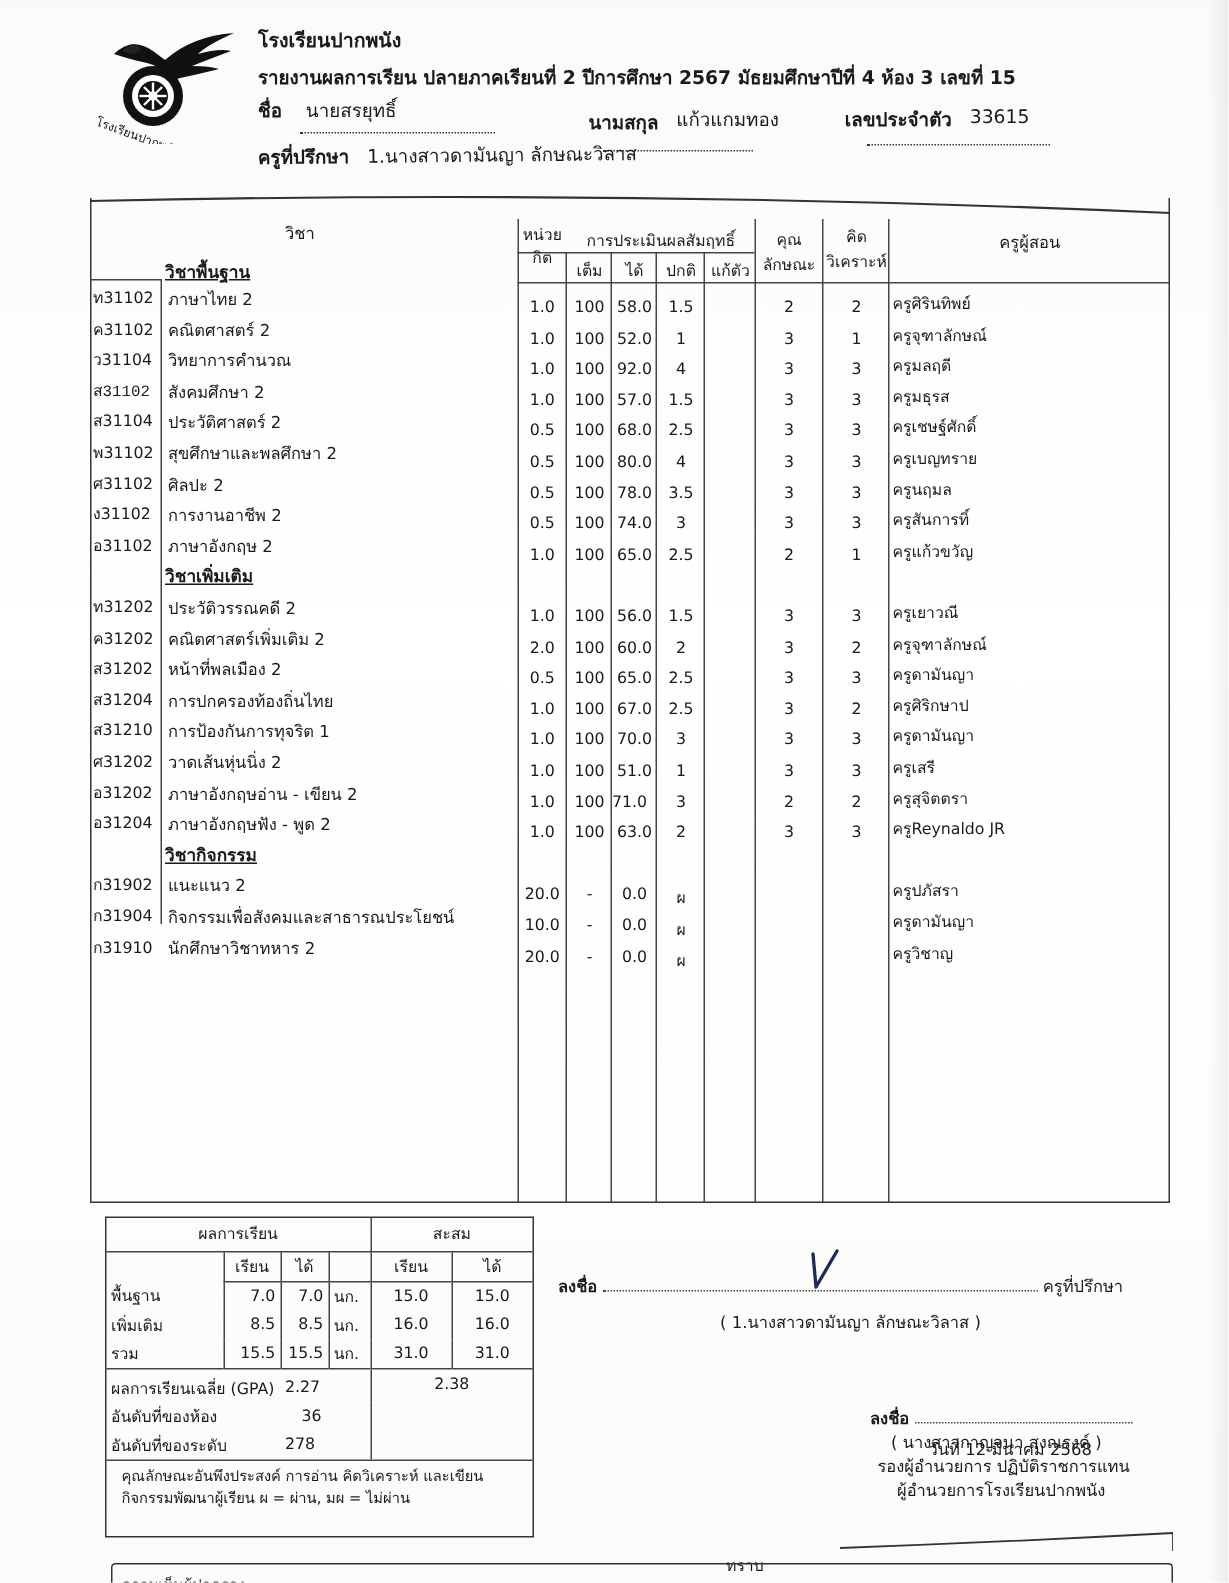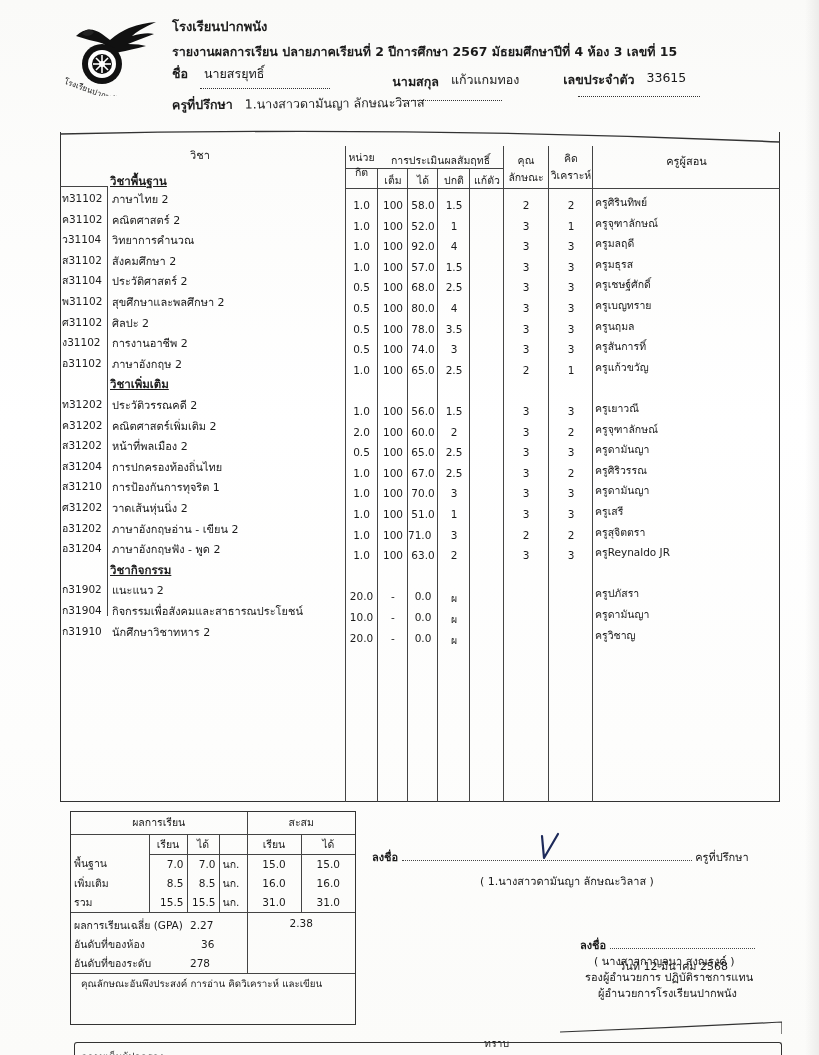--- a/index.html
+++ b/index.html
@@ -154,21 +154,21 @@
       <div style="position: absolute; left: 346px; top: 240.2px; width: 31px; text-align: center; font-size: 10.5px; white-space: nowrap;">1.0</div>
       <div style="position: absolute; left: 378px; top: 240.2px; width: 30px; text-align: center; font-size: 10.5px; white-space: nowrap;">100</div>
       <div style="position: absolute; left: 408px; top: 240.2px; width: 30px; text-align: center; font-size: 10.5px; white-space: nowrap;">92.0</div>
       <div style="position: absolute; left: 438px; top: 240.2px; width: 32px; text-align: center; font-size: 10.5px; white-space: nowrap;">4</div>
       <div style="position: absolute; left: 470px; top: 240.2px; width: 34px; text-align: center; font-size: 10.5px; white-space: nowrap;"></div>
       <div style="position: absolute; left: 504px; top: 240.2px; width: 44px; text-align: center; font-size: 10.5px; white-space: nowrap;">3</div>
       <div style="position: absolute; left: 549px; top: 240.2px; width: 44px; text-align: center; font-size: 10.5px; white-space: nowrap;">3</div>
       <div style="position: absolute; left: 595px; top: 235.2px; text-align: left; font-size: 10.5px; white-space: nowrap;">ครูมลฤดี</div>
     </div>
     <div style="position: absolute; left: 0px; top: 0px;">
-      <div style="position: absolute; left: 62px; top: 251.8px; text-align: left; font-size: 10.5px; white-space: nowrap;">ส31102</div>
+      <div style="position: absolute; left: 62px; top: 251.8px; text-align: left; font-size: 10.5px; white-space: nowrap; font-family: Liberation Mono, monospace;">ส31102</div>
       <div style="position: absolute; left: 112px; top: 251.8px; text-align: left; font-size: 11px; white-space: nowrap;">สังคมศึกษา 2</div>
       <div style="position: absolute; left: 346px; top: 260.8px; width: 31px; text-align: center; font-size: 10.5px; white-space: nowrap;">1.0</div>
       <div style="position: absolute; left: 378px; top: 260.8px; width: 30px; text-align: center; font-size: 10.5px; white-space: nowrap;">100</div>
       <div style="position: absolute; left: 408px; top: 260.8px; width: 30px; text-align: center; font-size: 10.5px; white-space: nowrap;">57.0</div>
       <div style="position: absolute; left: 438px; top: 260.8px; width: 32px; text-align: center; font-size: 10.5px; white-space: nowrap;">1.5</div>
       <div style="position: absolute; left: 470px; top: 260.8px; width: 34px; text-align: center; font-size: 10.5px; white-space: nowrap;"></div>
       <div style="position: absolute; left: 504px; top: 260.8px; width: 44px; text-align: center; font-size: 10.5px; white-space: nowrap;">3</div>
       <div style="position: absolute; left: 549px; top: 260.8px; width: 44px; text-align: center; font-size: 10.5px; white-space: nowrap;">3</div>
       <div style="position: absolute; left: 595px; top: 255.8px; text-align: left; font-size: 10.5px; white-space: nowrap;">ครูมธุรส</div>
     </div>
@@ -272,21 +272,21 @@
     <div style="position: absolute; left: 0px; top: 0px;">
       <div style="position: absolute; left: 62px; top: 457.8px; text-align: left; font-size: 10.5px; white-space: nowrap;">ส31204</div>
       <div style="position: absolute; left: 112px; top: 457.8px; text-align: left; font-size: 11px; white-space: nowrap;">การปกครองท้องถิ่นไทย</div>
       <div style="position: absolute; left: 346px; top: 466.8px; width: 31px; text-align: center; font-size: 10.5px; white-space: nowrap;">1.0</div>
       <div style="position: absolute; left: 378px; top: 466.8px; width: 30px; text-align: center; font-size: 10.5px; white-space: nowrap;">100</div>
       <div style="position: absolute; left: 408px; top: 466.8px; width: 30px; text-align: center; font-size: 10.5px; white-space: nowrap;">67.0</div>
       <div style="position: absolute; left: 438px; top: 466.8px; width: 32px; text-align: center; font-size: 10.5px; white-space: nowrap;">2.5</div>
       <div style="position: absolute; left: 470px; top: 466.8px; width: 34px; text-align: center; font-size: 10.5px; white-space: nowrap;"></div>
       <div style="position: absolute; left: 504px; top: 466.8px; width: 44px; text-align: center; font-size: 10.5px; white-space: nowrap;">3</div>
       <div style="position: absolute; left: 549px; top: 466.8px; width: 44px; text-align: center; font-size: 10.5px; white-space: nowrap;">2</div>
-      <div style="position: absolute; left: 595px; top: 461.8px; text-align: left; font-size: 10.5px; white-space: nowrap;">ครูศิริวรรณ</div>
+      <div style="position: absolute; left: 595px; top: 461.8px; text-align: left; font-size: 10.5px; white-space: nowrap;">ครูศิริกษาป</div>
     </div>
     <div style="position: absolute; left: 0px; top: 0px;">
       <div style="position: absolute; left: 62px; top: 478.4px; text-align: left; font-size: 10.5px; white-space: nowrap;">ส31210</div>
       <div style="position: absolute; left: 112px; top: 478.4px; text-align: left; font-size: 11px; white-space: nowrap;">การป้องกันการทุจริต 1</div>
       <div style="position: absolute; left: 346px; top: 487.4px; width: 31px; text-align: center; font-size: 10.5px; white-space: nowrap;">1.0</div>
       <div style="position: absolute; left: 378px; top: 487.4px; width: 30px; text-align: center; font-size: 10.5px; white-space: nowrap;">100</div>
       <div style="position: absolute; left: 408px; top: 487.4px; width: 30px; text-align: center; font-size: 10.5px; white-space: nowrap;">70.0</div>
       <div style="position: absolute; left: 438px; top: 487.4px; width: 32px; text-align: center; font-size: 10.5px; white-space: nowrap;">3</div>
       <div style="position: absolute; left: 470px; top: 487.4px; width: 34px; text-align: center; font-size: 10.5px; white-space: nowrap;"></div>
       <div style="position: absolute; left: 504px; top: 487.4px; width: 44px; text-align: center; font-size: 10.5px; white-space: nowrap;">3</div>
@@ -417,20 +417,21 @@
       <td colspan="2" style="padding-left:14px;">36</td>
     </tr>
     <tr>
       <td colspan="2">อันดับที่ของระดับ</td>
       <td colspan="2">278</td>
     </tr>
   </tbody>
     </table>
   <div class="crit">
     <div style="padding-left:4px;">คุณลักษณะอันพึงประสงค์ การอ่าน คิดวิเคราะห์ และเขียน</div>
+    <div style="padding-left:4px;">กิจกรรมพัฒนาผู้เรียน ผ = ผ่าน, มผ = ไม่ผ่าน</div>
   </div>
 </div>
 
 <div class="sig" style="left:372px;top:848px;">
   <span class="bold">ลงชื่อ</span>
   <span class="sigline" style="width:290px;"></span>
   <span>ครูที่ปรึกษา</span>
 </div>
 <svg class="checkmark" viewBox="0 0 26 30">
   <path d="M6 4 L8 26 L22 2" fill="none" stroke="#1d2a5a" stroke-width="2.2" stroke-linecap="round" stroke-linejoin="round"></path>

